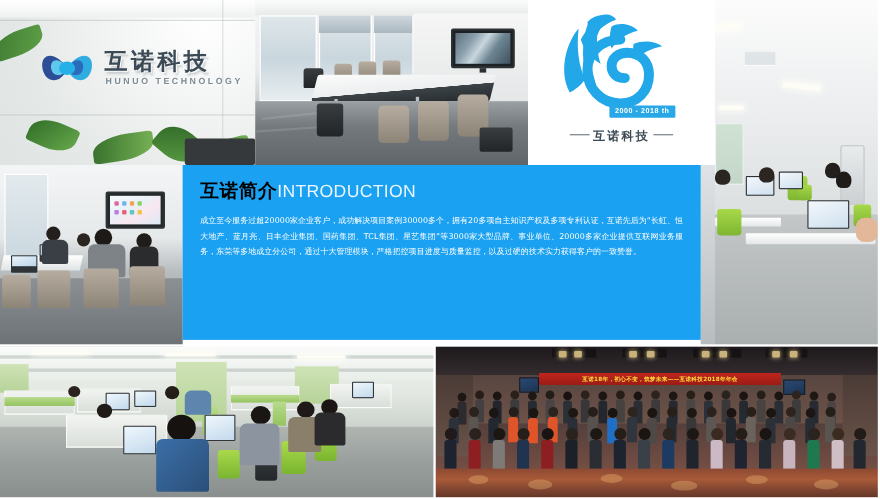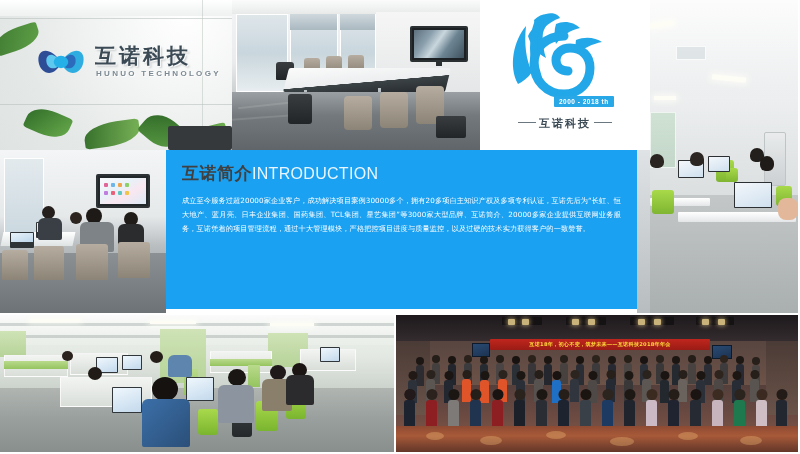--- a/index.html
+++ b/index.html
@@ -131,21 +131,21 @@
   .laptop .scr { position: absolute; inset: 1px 1px 40% 1px; background: linear-gradient(160deg,#e9f3fa,#bcd6ea); }
 
   
   #intro-panel {
     position: absolute; left: 166px; top: 150px; width: 471px; height: 159px;
     background: #1ba1f2;
     padding: 12px 16px 10px 16px;
   }
   #intro-heading { white-space: nowrap; margin-bottom: 9px; }
   #intro-heading .cn {
-    font-size: 17px; font-weight: 700; color: #404040; letter-spacing: .5px;
+    font-size: 17px; font-weight: 700; color: #000000; letter-spacing: .5px;
     font-family: "DejaVu Sans", sans-serif;
   }
   #intro-heading .en {
     font-size: 16px; font-weight: 400; color: #eaf6ff; letter-spacing: .3px;
     font-family: "Liberation Sans", sans-serif;
   }
   .intro-p {
     font-size: 7.2px; line-height: 14.2px; color: #ffffff;
     font-family: "DejaVu Sans", sans-serif; letter-spacing: .1px;
     text-align: justify; margin-bottom: 5px;
@@ -359,21 +359,21 @@
     <div class="chair back" style="left:118px;top:92px;width:32px;height:36px"></div>
     <div class="chair back" style="left:2px;top:100px;width:26px;height:30px"></div>
   </div>
 
   <div class="tile" id="tile-office-mid"></div>
 
   <div id="intro-panel">
     <div id="intro-heading">
       <span class="cn">互诺简介</span><span class="en">INTRODUCTION</span>
     </div>
-    <p class="intro-p last">成立至今服务过超20000家企业客户，成功解决项目案例30000多个，拥有20多项自主知识产权及多项专利认证，互诺先后为“长虹、恒大地产、蓝月亮、日丰企业集团、国药集团、TCL集团、星艺集团”等3000家大型品牌、互诺简介、20000多家企业提供互联网业务服务，互诺凭着的项目管理流程，通过十大管理模块，严格把控项目进度与质量监控，以及过硬的技术实力获得客户的一致赞誉。</p>
+    <p class="intro-p last">成立至今服务过超20000家企业客户，成功解决项目案例30000多个，拥有20多项自主知识产权及多项专利认证，互诺先后为“长虹、恒大地产、蓝月亮、日丰企业集团、国药集团、TCL集团、星艺集团”等3000家大型品牌、事业单位、20000多家企业提供互联网业务服务，东莞等多地成立分公司，通过十大管理模块，严格把控项目进度与质量监控，以及过硬的技术实力获得客户的一致赞誉。</p>
   </div>
 
   <div class="tile" id="tile-bigoffice">
     <div class="bo-ceiling"></div>
     <div class="bo-beam" style="left:0;top:8px;width:100%"></div>
     <div class="bo-beam" style="left:0;top:20px;width:100%"></div>
     <div class="or-light" style="left:30px;top:4px;width:50px;height:3px"></div>
     <div class="or-light" style="left:150px;top:6px;width:46px;height:3px"></div>
     <div class="or-light" style="left:270px;top:8px;width:44px;height:3px"></div>
     <div class="bo-greenwall" style="left:160px;top:14px;width:46px;height:54px"></div>

